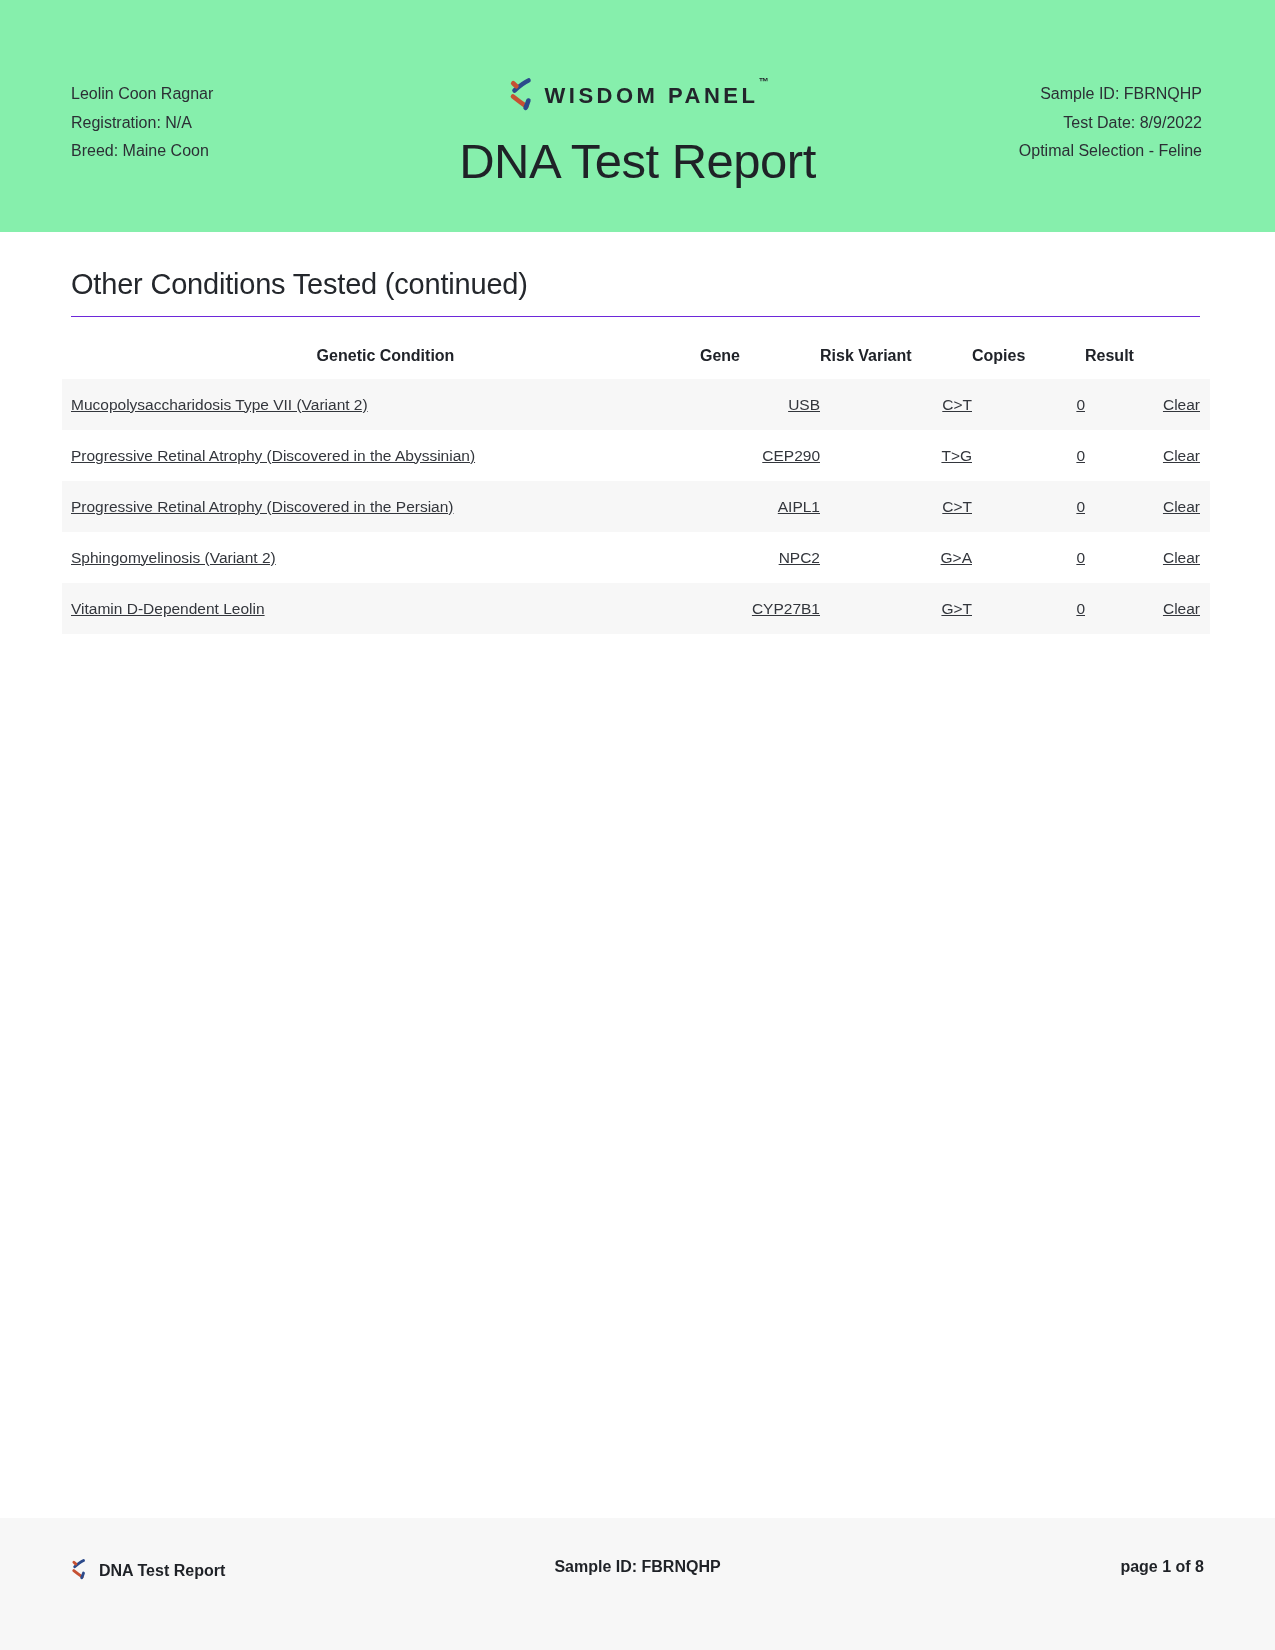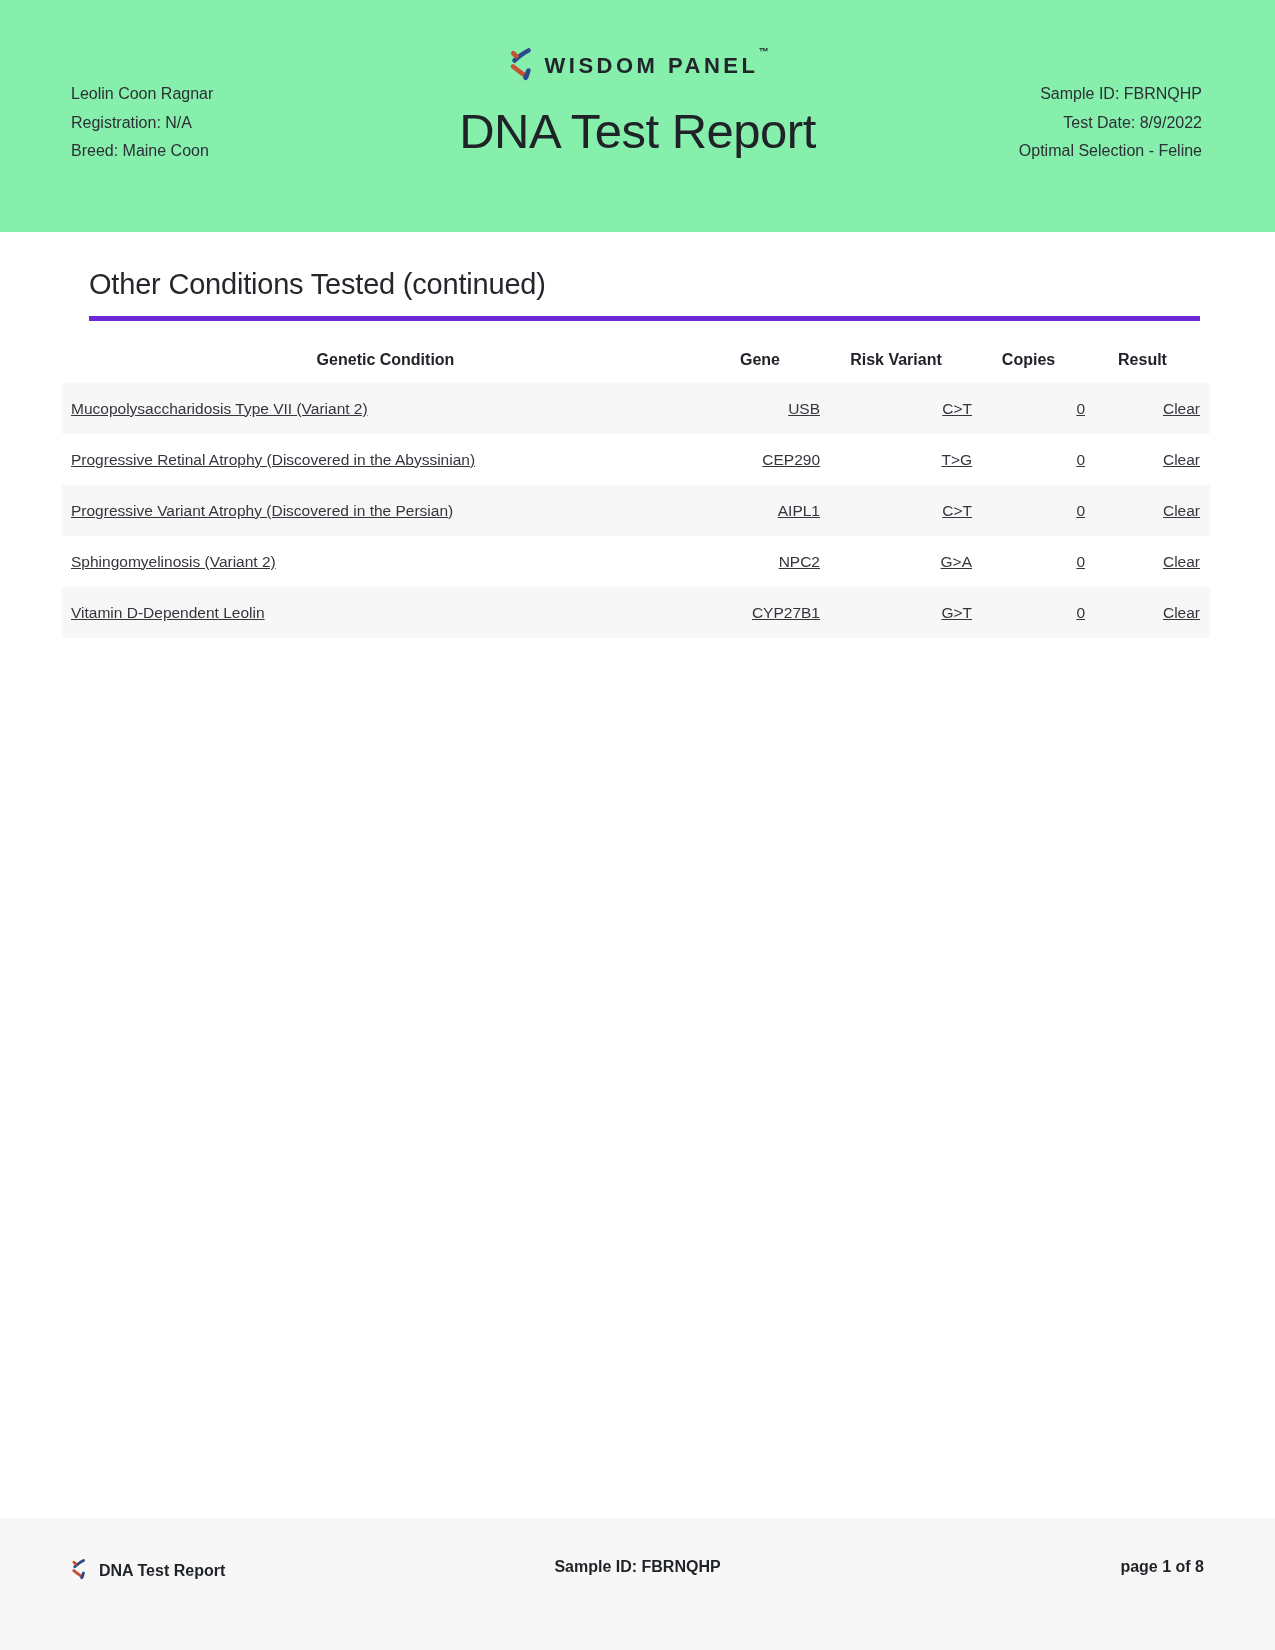--- a/index.html
+++ b/index.html
@@ -22,58 +22,58 @@
     font-size:16px; line-height:28.5px; color:#2c2f35;
   }
   .header-right {
     position:absolute; right:73px; top:80px; text-align:right;
     font-size:16px; line-height:28.5px; color:#2c2f35;
   }
   .header-center {
     position:absolute; left:0; top:0; width:100%; text-align:center;
   }
   .brand-row {
-    margin-top:48px;
+    margin-top:78px;
     display:flex; justify-content:center; align-items:center; gap:11px;
     height:36px;
   }
   .brand-text {
     font-size:22px; font-weight:700; letter-spacing:3.5px; color:#22252b;
     white-space:nowrap;
   }
   .brand-tm { font-size:10px; vertical-align:top; position:relative; top:-7px; letter-spacing:0; font-weight:700; }
   .report-title {
     margin-top:21px;
     font-size:49px; font-weight:400; letter-spacing:-0.5px; color:#1f2227;
     line-height:52px;
   }
 
   
   .content {
     position:absolute; left:62px; top:232px; width:1148px;
   }
   .section-title {
     font-size:29px; font-weight:400; color:#24272c;
-    margin:36px 10px 0 27px;
+    margin:36px 10px 0 9px;
     padding-bottom:15px;
-    border-bottom:5px solid #6d28d9;
+    border-bottom:1px solid #6d28d9;
     letter-spacing:-0.2px;
   }
   table.conditions {
     width:100%; border-collapse:collapse; table-layout:fixed;
   }
   col.c-condition { width:638px; }
   col.c-gene      { width:120px; }
   col.c-variant   { width:152px; }
   col.c-copies    { width:113px; }
   col.c-result    { width:125px; }
 
   table.conditions thead th {
     font-size:16px; font-weight:700; color:#202329;
-    text-align:center; vertical-align:bottom;
+    text-align:left; vertical-align:bottom;
     padding:30px 0 14px 0;
   }
   table.conditions thead th.first { text-align:center; padding-left:9px; }
   table.conditions thead th.last  { padding-right:10px; }
 
   table.conditions tbody td {
     font-size:15.5px; color:#33363c;
     text-align:right; height:51px; vertical-align:middle;
     padding:0;
     text-decoration:underline;
@@ -162,21 +162,21 @@
     <td class="last">Clear</td>
   </tr>
         <tr>
     <td class="first">Progressive Retinal Atrophy (Discovered in the Abyssinian)</td>
     <td>CEP290</td>
     <td>T&gt;G</td>
     <td>0</td>
     <td class="last">Clear</td>
   </tr>
         <tr>
-    <td class="first">Progressive Variant Atrophy (Discovered in the Persian)</td>
+    <td class="first">Progressive Retinal Atrophy (Discovered in the Persian)</td>
     <td>AIPL1</td>
     <td>C&gt;T</td>
     <td>0</td>
     <td class="last">Clear</td>
   </tr>
         <tr>
     <td class="first">Sphingomyelinosis (Variant 2)</td>
     <td>NPC2</td>
     <td>G&gt;A</td>
     <td>0</td>

